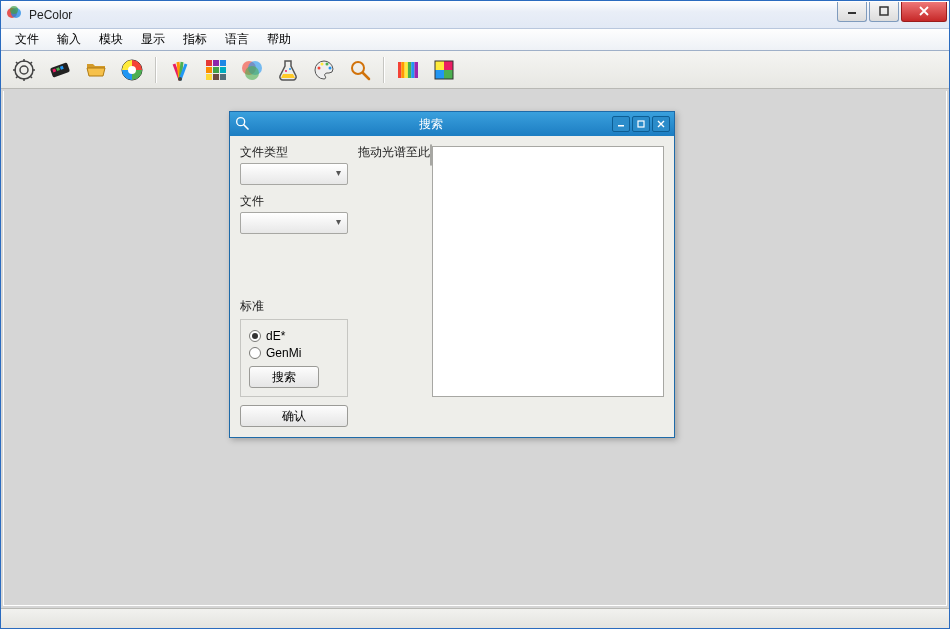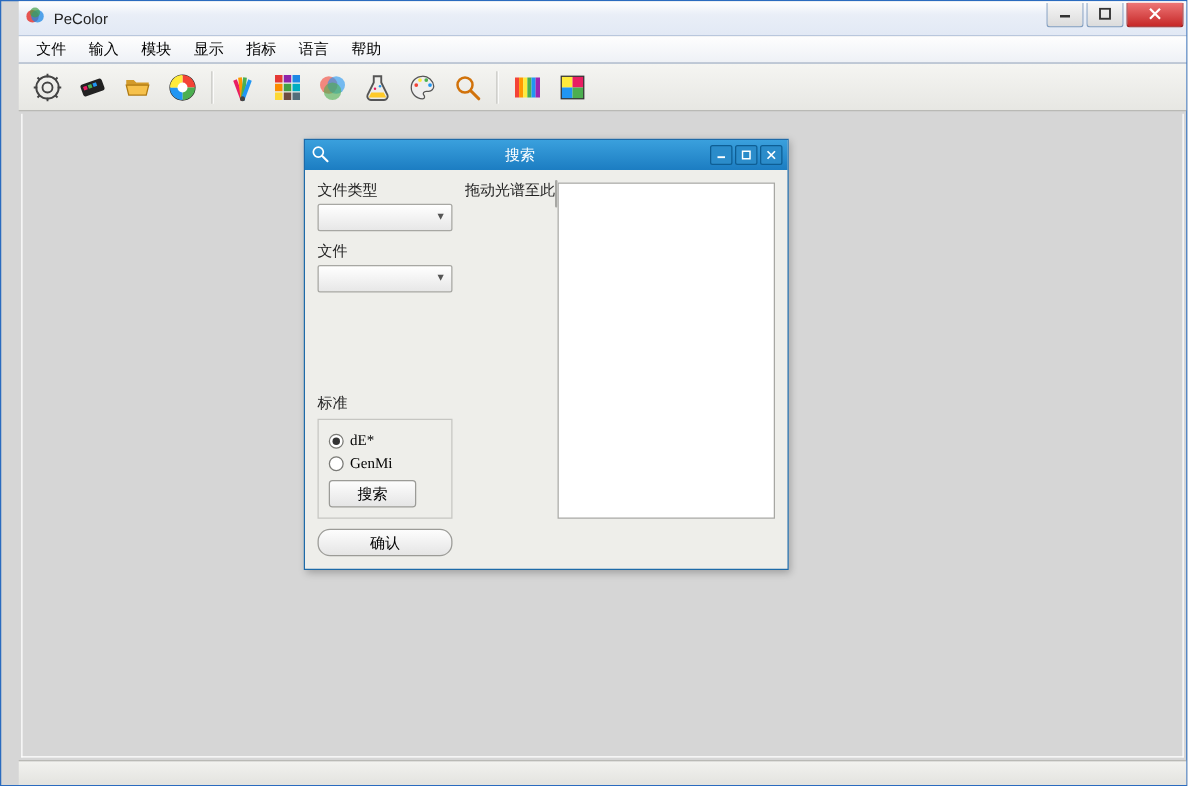--- a/index.html
+++ b/index.html
@@ -4,21 +4,21 @@
 <style>
   * { box-sizing: border-box; user-select: none; }
   html, body { margin: 0; padding: 0; font-family: "Microsoft YaHei", "SimSun", Tahoma, sans-serif; font-size: 12px; }
   body { background: #fff; }
 
   
   .outer-window {
     width: 950px; height: 629px;
     border: 1px solid #2a6bbf;
     background: #d6d6d6;
-    display: flex; flex-direction: column; padding-left: 14px;
+    display: flex; flex-direction: column;
   }
   .outer-titlebar {
     height: 28px;
     background: linear-gradient(#ffffff, #e9eef7 40%, #e2e9f5);
     border-bottom: 1px solid #b9c7dd;
     display: flex; align-items: center;
     padding-left: 6px;
   }
   .outer-titlebar .title-text { margin-left: 6px; color: #222; }
   .win-controls { margin-left: auto; display: flex; height: 20px; margin-right: 2px; margin-top: -6px; }
@@ -63,21 +63,21 @@
     background: #d6d6d6;
     border: 1px solid #fff; border-top: none;
     position: relative;
     margin: 2px;
   }
 
   
   .dialog {
     position: absolute;
     left: 225px; top: 20px;
-    width: 388px;
+    width: 446px;
     border: 1px solid #1e6aa8;
     background: #eeeeea;
     box-shadow: 2px 2px 6px rgba(0,0,0,.25);
   }
   .dlg-titlebar {
     height: 24px;
     background: linear-gradient(#3aa0dd, #1c7dc2);
     display: flex; align-items: center;
     color: #fff; padding: 0 4px;
   }
@@ -112,37 +112,37 @@
   .listbox {
     flex: 1; min-height: 196px;
     border: 1px solid #a7a7a3; background:#fff; margin-top: 2px;
   }
   .group {
     border: 1px solid #c6c6c2;
     padding: 6px 8px 8px 8px;
     background: #eeeeea;
     margin-top: 8px;
   }
-  .radio-row { display: flex; align-items: center; gap: 5px; margin: 3px 0; font-family: Liberation Serif, serif; }
+  .radio-row { display: flex; align-items: center; gap: 5px; margin: 3px 0; font-family: Liberation Sans, sans-serif; }
   .radio-dot {
     width: 12px; height: 12px; border: 1px solid #7a7a76; border-radius: 50%;
     display: inline-flex; align-items: center; justify-content: center; background: #fff;
   }
   .radio-dot.checked::after { content:""; width:6px; height:6px; background:#333; border-radius:50%; }
   .btn {
     height: 22px;
     background: linear-gradient(#fdfdfd, #e5e5e5);
     border: 1px solid #9b9b97;
     border-radius: 3px;
     display: flex; align-items: center; justify-content: center;
     padding: 0 10px; color:#000;
   }
   .dlg-buttons { display: flex; gap: 6px; margin-top: 8px; }
   .dlg-buttons .btn { flex: 1; }
-  .dlg-buttons .btn:first-child { flex: 0 0 108px; border-radius: 10px; }
+  .dlg-buttons .btn:first-child { flex: 0 0 108px; }
 
   
   .statusbar {
     height: 20px;
     background: linear-gradient(#f2f2ef, #e3e3df);
     border-top: 1px solid #b9b9b5;
   }
 </style>
 </head>
 <body>
@@ -345,21 +345,21 @@
 
           <div class="col-left">
             <div class="lbl">文件类型</div>
             <div class="combo"></div>
 
             <div class="lbl" style="margin-top:8px">文件</div>
             <div class="combo"></div>
 
             <div style="flex:1"></div>
 
-            <div class="lbl" style="margin-top:80px">标准</div>
+            <div class="lbl" style="margin-top:64px">标准</div>
             <div class="group" style="margin-top:2px">
               <div class="radio-row">
                 <span class="radio-dot checked"></span>
                 <span>dE*</span>
               </div>
               <div class="radio-row">
                 <span class="radio-dot"></span>
                 <span>GenMi</span>
               </div>
               <div class="btn" style="margin-top:6px; width:70px">

